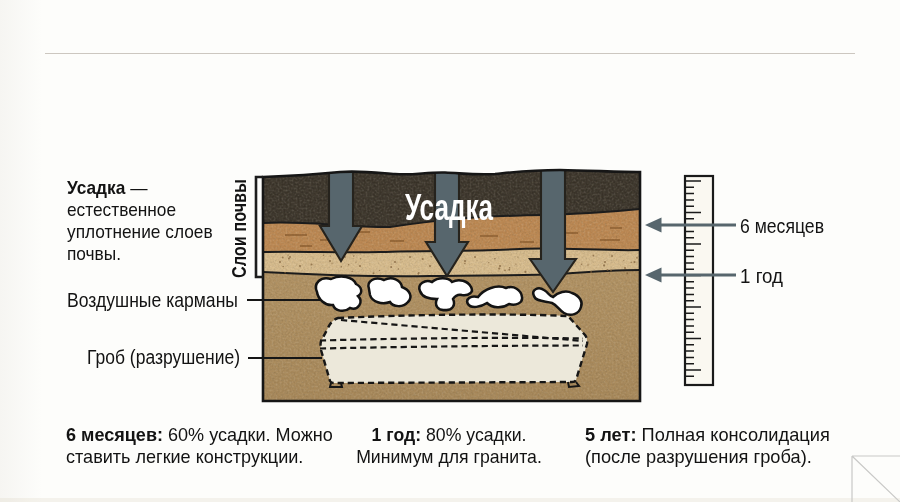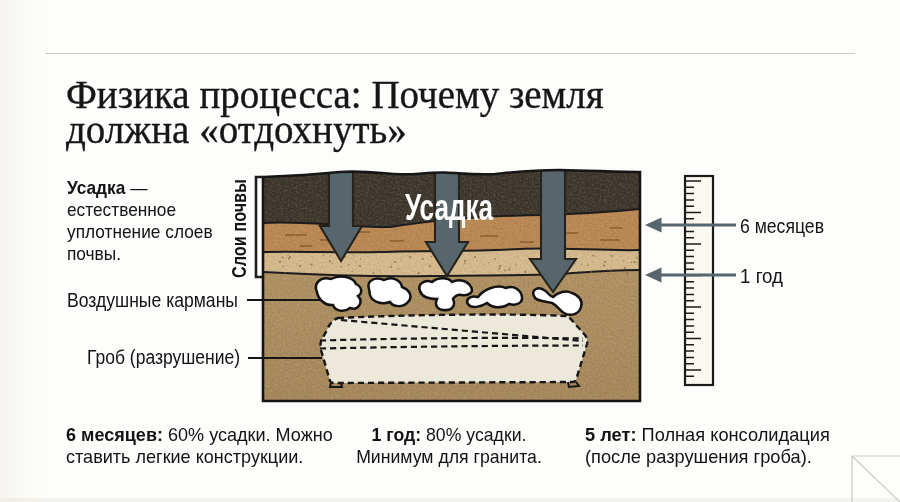--- a/index.html
+++ b/index.html
@@ -6,21 +6,20 @@
   body{width:900px;height:502px;overflow:hidden;background:#fdfdfb;font-family:"Liberation Sans",sans-serif;}
   .page{position:absolute;left:0;top:0;width:900px;height:502px;background:linear-gradient(90deg,#f6f5f2 0,#fdfdfb 42px),#fdfdfb;}
   .abs{position:absolute;}
 </style>
 </head>
 <body>
 <div class="page">
 
   <div class="abs" style="left:45px;top:53px;width:810px;height:1px;background:#ccc7c0;"></div>
 
-  <div class="abs" style="left:66px;top:77px;font-family:'Liberation Serif',serif;font-size:39px;line-height:35px;color:#161616;-webkit-text-stroke:0.35px #161616;">Физика процесса: Почему земля<br>должна «отдохнуть»</div>
 
   <div class="abs" style="left:67px;top:177px;font-size:19px;line-height:22px;color:#131313;transform:scaleX(0.91);transform-origin:0 0;white-space:nowrap;"><b>Усадка</b> —<br>естественное<br>уплотнение слоев<br>почвы.</div>
 
   <div class="abs" style="left:66px;top:424px;font-size:19px;line-height:22px;color:#131313;transform:scaleX(0.95);transform-origin:0 0;white-space:nowrap;"><b>6 месяцев:</b> 60% усадки. Можно<br>ставить легкие конструкции.</div>
 
   <div class="abs" style="left:449px;top:424px;text-align:center;font-size:19px;line-height:22px;color:#131313;transform:translateX(-50%) scaleX(0.93);white-space:nowrap;"><b>1 год:</b> 80% усадки.<br>Минимум для гранита.</div>
 
   <div class="abs" style="left:585px;top:424px;font-size:19px;line-height:22px;color:#131313;transform:scaleX(0.96);transform-origin:0 0;white-space:nowrap;"><b>5 лет:</b> Полная консолидация<br>(после разрушения гроба).</div>
 
   <svg class="abs" style="left:0;top:0;" width="900" height="502" viewBox="0 0 900 502">

